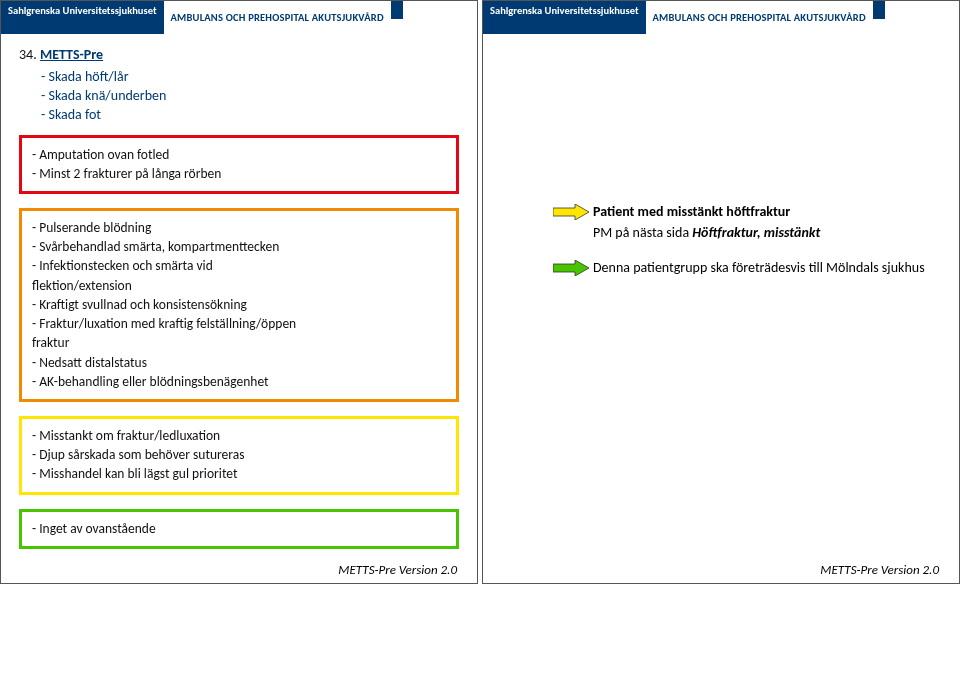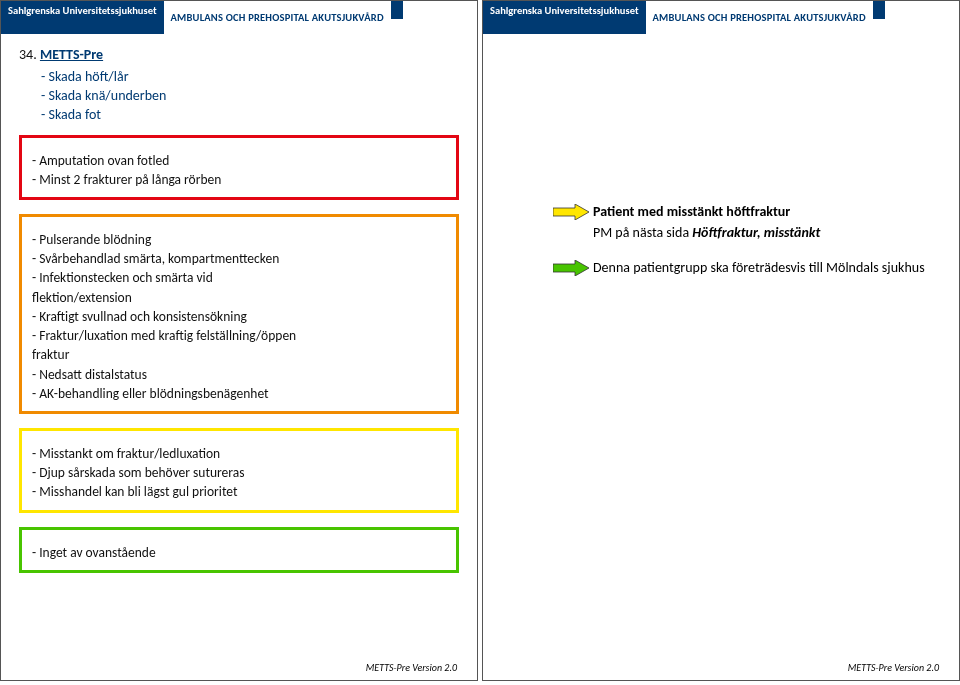--- a/index.html
+++ b/index.html
@@ -7,21 +7,21 @@
     font-family: "Segoe UI", Calibri, Arial, sans-serif;
     background: #fff;
     width: 960px;
     height: 685px;
     position: relative;
     font-size: 13px;
   }
   .page {
     position: absolute;
     width: 478px;
-    height: 681px;
+    height: 584px;
     border: 1px solid #555;
     top: 0;
     background: #fff;
   }
   .page-left { left: 0; }
   .page-right { left: 482px; }
   
   .topbar {
     display: flex;
     align-items: stretch;
@@ -53,35 +53,35 @@
   }
   
   .number-title { margin-bottom: 3px; }
   .num { font-weight: normal; }
   .maint { font-weight: bold; text-decoration: underline; color: #003a72; }
   .sublist { margin-left: 22px; font-weight: normal; color: #003a72; margin-bottom: 10px; }
   
   .box {
     border-width: 3px;
     border-style: solid;
-    padding: 14px 10px 7px 10px;
+    padding: 8px 10px 7px 10px;
     margin-bottom: 14px;
     font-size: 13.5px;
   }
   .red    { border-color: #e30613; }
   .orange { border-color: #f08a00; }
   .yellow { border-color: #ffe600; }
   .green  { border-color: #48c400; }
   .box div { margin-bottom: 1px; }
   
   .footer {
     position: absolute;
     bottom: 6px;
     font-style: italic;
-    font-size: 10px;
+    font-size: 13px;
   }
   .page-left .footer { right: 20px; }
   .page-right .footer { right: 20px; }
   
   
   .right-body {
     position: absolute;
     top: 200px;
     left: 70px;
     right: 14px;

